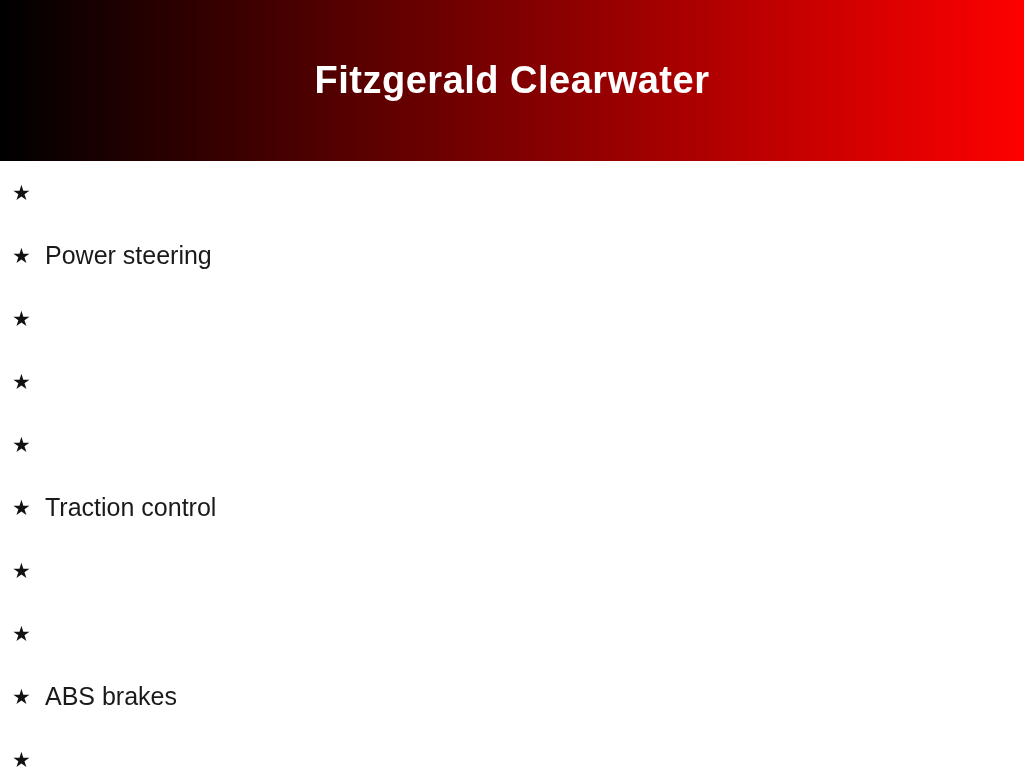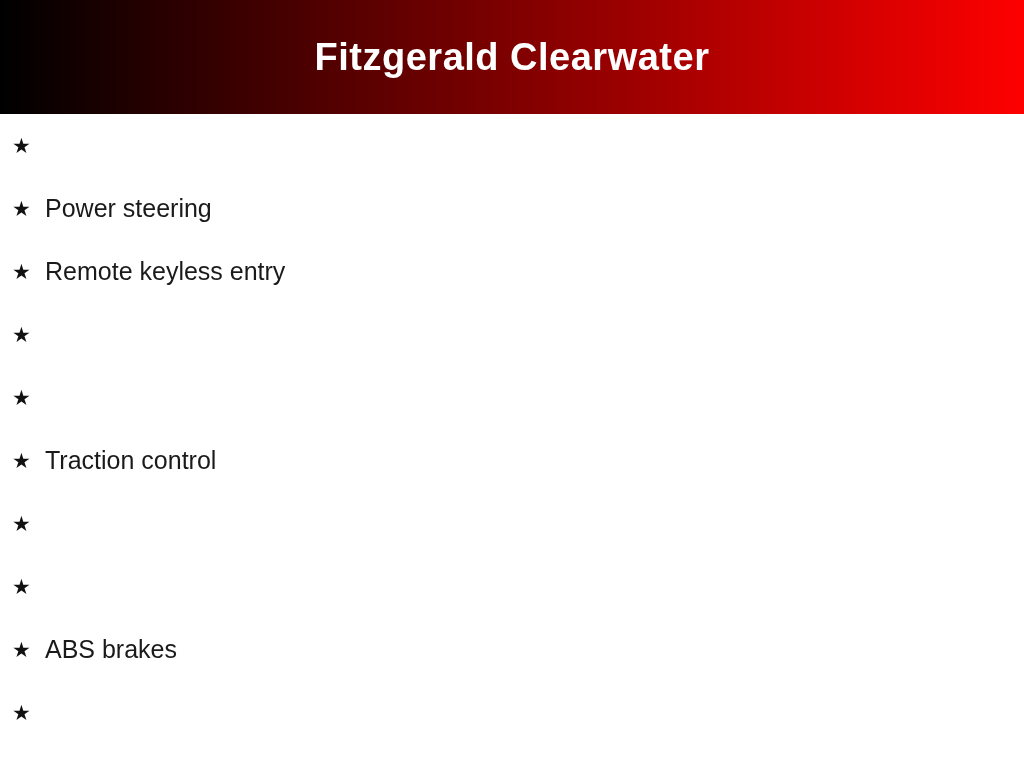--- a/index.html
+++ b/index.html
@@ -5,21 +5,21 @@
     * { margin: 0; padding: 0; box-sizing: border-box; }
     html, body {
       width: 1024px;
       height: 768px;
       background: #ffffff;
       font-family: "Liberation Sans", sans-serif;
       overflow: hidden;
     }
     .banner {
       width: 1024px;
-      height: 114px;
+      height: 161px;
       display: flex;
       align-items: center;
       justify-content: center;
       
       background: linear-gradient(to right, #000000, #fe0000);
     }
     .page-title {
       color: #ffffff;
       font-size: 38px;
       font-weight: bold;
@@ -61,21 +61,20 @@
 <ul class="feature-list">
   <li class="feature-item">
     <span class="star-bullet">★</span>
   </li>
   <li class="feature-item">
     <span class="star-bullet">★</span>
     <span class="feature-label">Power steering</span>
   </li>
   <li class="feature-item">
     <span class="star-bullet">★</span>
-    <span class="feature-label">Remote keyless entry</span>
   </li>
   <li class="feature-item">
     <span class="star-bullet">★</span>
   </li>
   <li class="feature-item">
     <span class="star-bullet">★</span>
   </li>
   <li class="feature-item">
     <span class="star-bullet">★</span>
     <span class="feature-label">Traction control</span>

